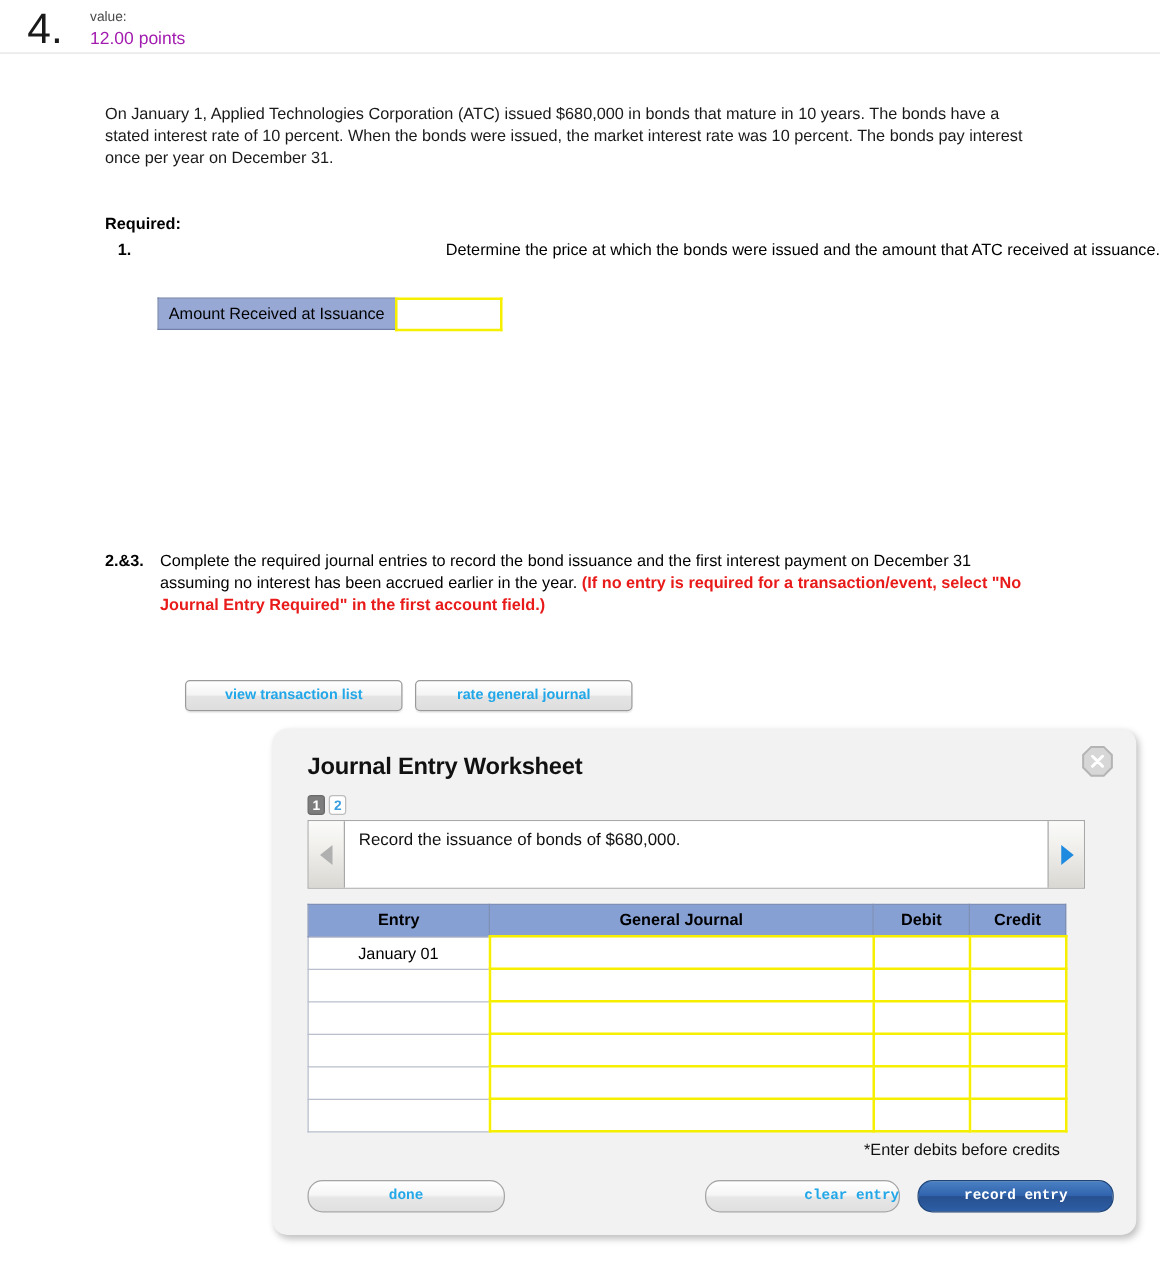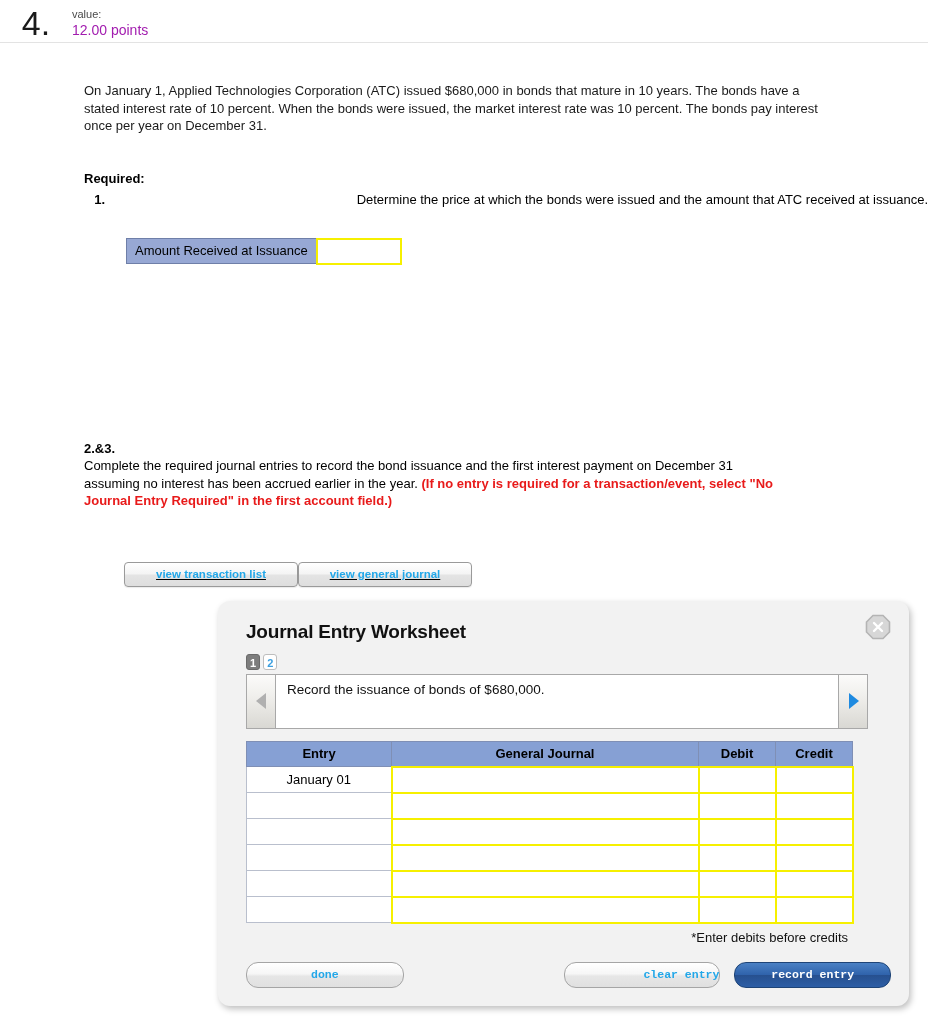--- a/index.html
+++ b/index.html
@@ -119,43 +119,42 @@
     padding: 0 4px;
     background: transparent;
   }
 
   
   .sec23 {
     display: flex;
     margin-top: 175px;
     font-size: 13px;
     line-height: 17.5px;
-    flex-direction: column;
   }
   .sec23-num {
     width: 44px;
     font-weight: bold;
     text-align: left;
     flex: none;
     padding-left: 0px;
   }
   .sec23-body {
     width: 700px;
   }
   .red-bold {
     color: #e81a1a;
     font-weight: bold;
   }
 
   
   .viewbtn-row {
     margin-top: 52px;
-    margin-left: 40px;
-    display: flex;
-    text-decoration: underline;
+    margin-left: 64px;
+    display: flex;
+    gap: 10px;
   }
   .viewbtn {
     background: linear-gradient(180deg, #ffffff 0%, #f4f4f4 48%, #e4e4e4 52%, #dedede 100%);
     border: 1px solid #9a9a9a;
     border-radius: 4px;
     color: #22a7e8;
     font-weight: bold;
     font-size: 11.5px;
     padding: 5px 0 6px 0;
     text-align: center;
@@ -368,21 +367,21 @@
   </tbody>
     </table>
 
   <div class="sec23">
     <div class="sec23-num">2.&amp;3.</div>
     <div class="sec23-body"><span>Complete the required journal entries to record the bond issuance and the first interest payment on December 31 assuming no interest has been accrued earlier in the year. </span><span class="red-bold">(If no entry is required for a transaction/event, select "No Journal Entry Required" in the first account field.)</span></div>
   </div>
 
   <div class="viewbtn-row">
     <div class="viewbtn" id="btn-view-transaction">view transaction list</div>
-    <div class="viewbtn" id="btn-view-journal">view general journal</div>
+    <div class="viewbtn" id="btn-view-journal">rate general journal</div>
   </div>
 
   <div class="panel">
 
     <div class="panel-title">Journal Entry Worksheet</div>
 
     <div class="close-btn">
       <svg width="26" height="26" viewBox="0 0 26 26">
         <polygon points="8,1.5 18,1.5 24.5,8 24.5,18 18,24.5 8,24.5 1.5,18 1.5,8" fill="#d7d7d7" stroke="#b4b4b4" stroke-width="1.6"></polygon>
         <path d="M9 9 L17 17 M17 9 L9 17" stroke="#ffffff" stroke-width="2.4" stroke-linecap="round"></path>

